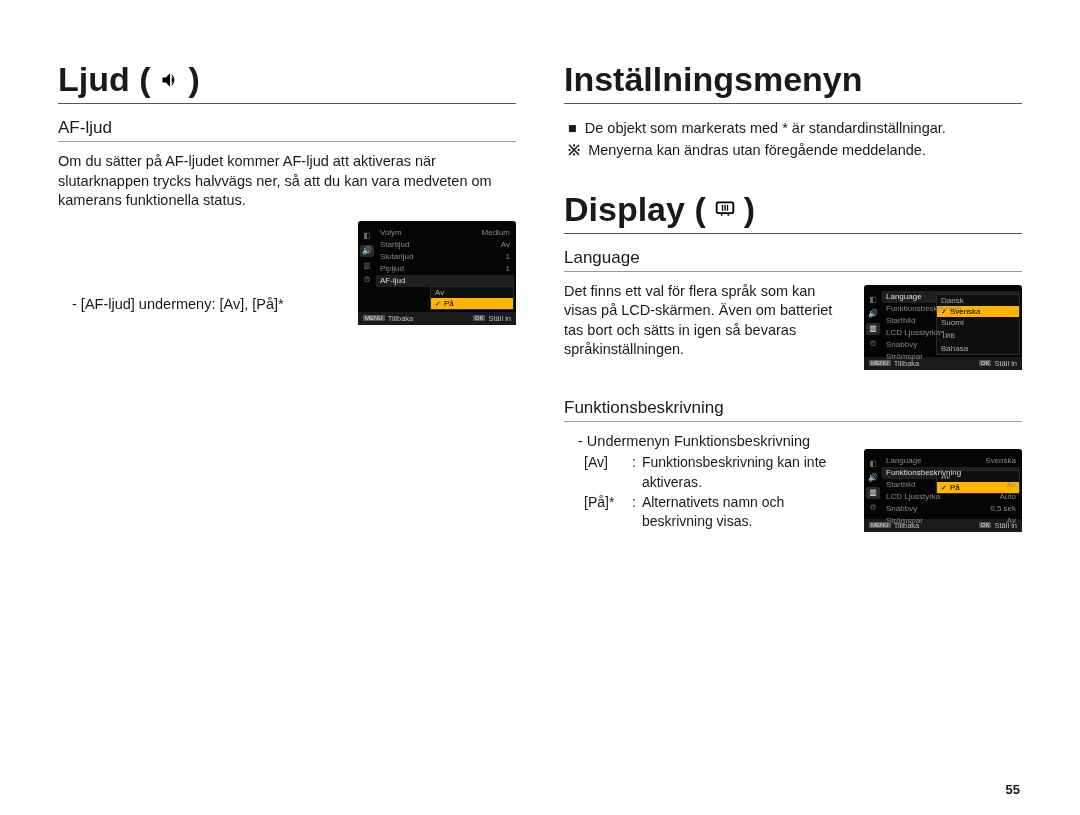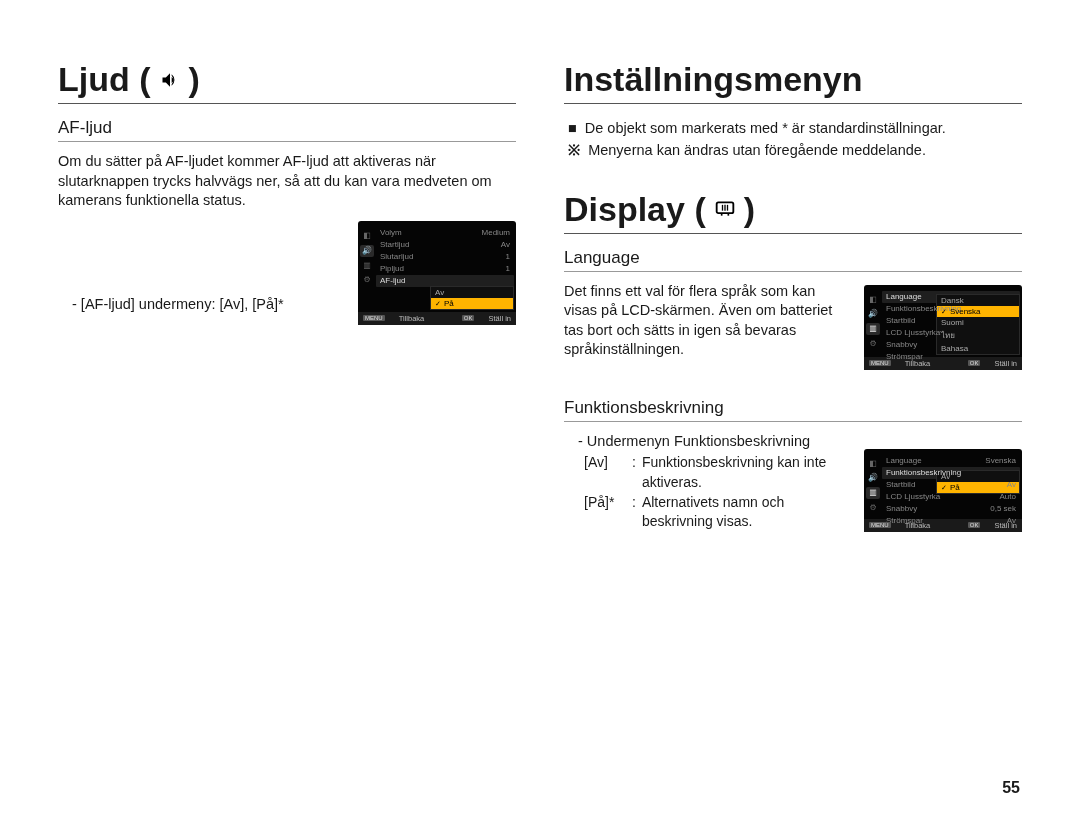--- a/index.html
+++ b/index.html
@@ -97,31 +97,31 @@
   .shot-menu .opt.hi {
     background: #ffb400; color: #000;
   }
   .shot-menu .opt .ck::before { content:"✓"; font-size:7px; }
   .shot-foot {
     background: #1a1a1a;
     display: flex; justify-content: space-between;
     padding: 2px 5px;
     font-size: 7.5px; color: #bbb;
   }
-  .shot-foot span { display:flex; align-items:center; gap:14px; }
+  .shot-foot span { display:flex; align-items:center; gap:3px; }
   .btnbox { background:#555; color:#ddd; font-size:6px; padding:0 2px; border-radius:1px; }
 
   .defs { font-size:14px; line-height:1.4; padding-left:20px; }
   .defs .drow { display:flex; gap:6px; }
   .defs .lbl { min-width: 42px; }
 
   .pagenum {
     position: absolute;
     bottom: 18px; right: 60px;
-    font-size: 16px; font-weight: 700;
+    font-size: 13px; font-weight: 700;
   }
 </style>
 </head>
 <body>
 
 <div class="page">
 
   <div class="col">
     <h1>
       <span>Ljud (</span>

